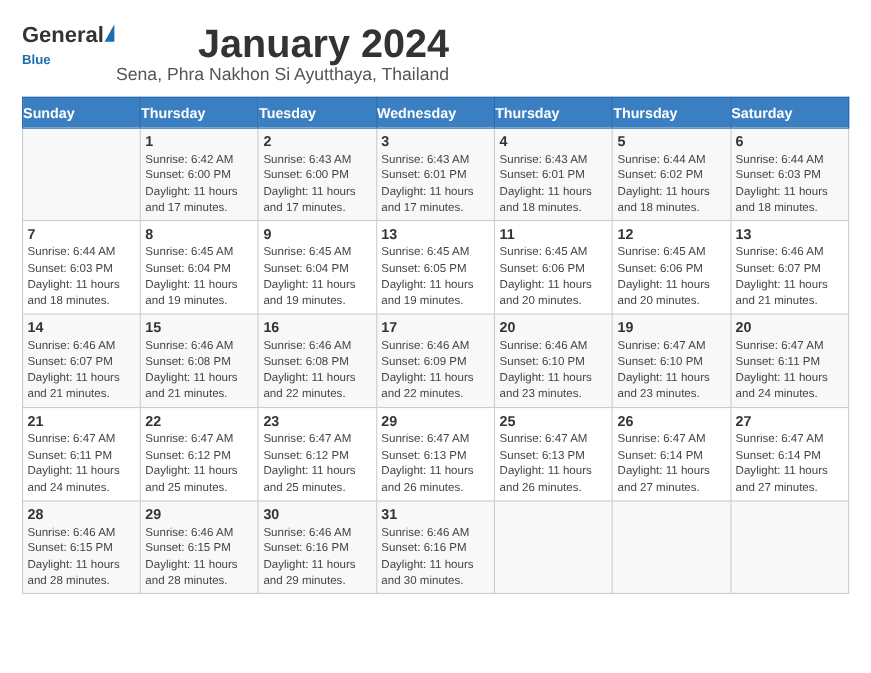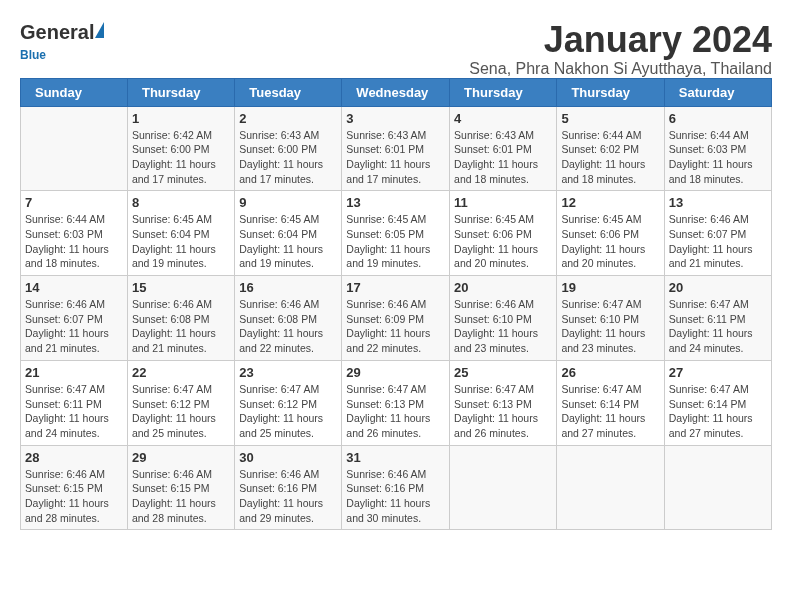--- a/index.html
+++ b/index.html
@@ -5,23 +5,23 @@
     * { box-sizing: border-box; margin: 0; padding: 0; }
     body {
       font-family: Arial, sans-serif;
       background: #fff;
       width: 792px;
       min-height: 612px;
       padding: 20px;
     }
     .header {
       display: flex;
-      justify-content: space-between;
+      justify-content: flex-start;
       align-items: flex-start;
-      margin-bottom: 0;
+      margin-bottom: 10px;
     }
     .title-block {
       text-align: right;
     }
     .month-title {
       font-size: 36px;
       font-weight: bold;
       color: #333;
       line-height: 1.1;
     }
@@ -30,21 +30,21 @@
       color: #555;
     }
     table {
       width: 100%;
       border-collapse: collapse;
       font-size: 11px;
     }
     thead tr th {
       background-color: #3a7fc1;
       color: #fff;
-      padding: 6px 14px;
+      padding: 6px 0;
       text-align: left;
       font-size: 13px;
       font-weight: bold;
       border: 1px solid #2a6aad;
     }
     tbody tr td {
       border: 1px solid #ccc;
       padding: 4px 4px;
       vertical-align: top;
       width: 108px;

